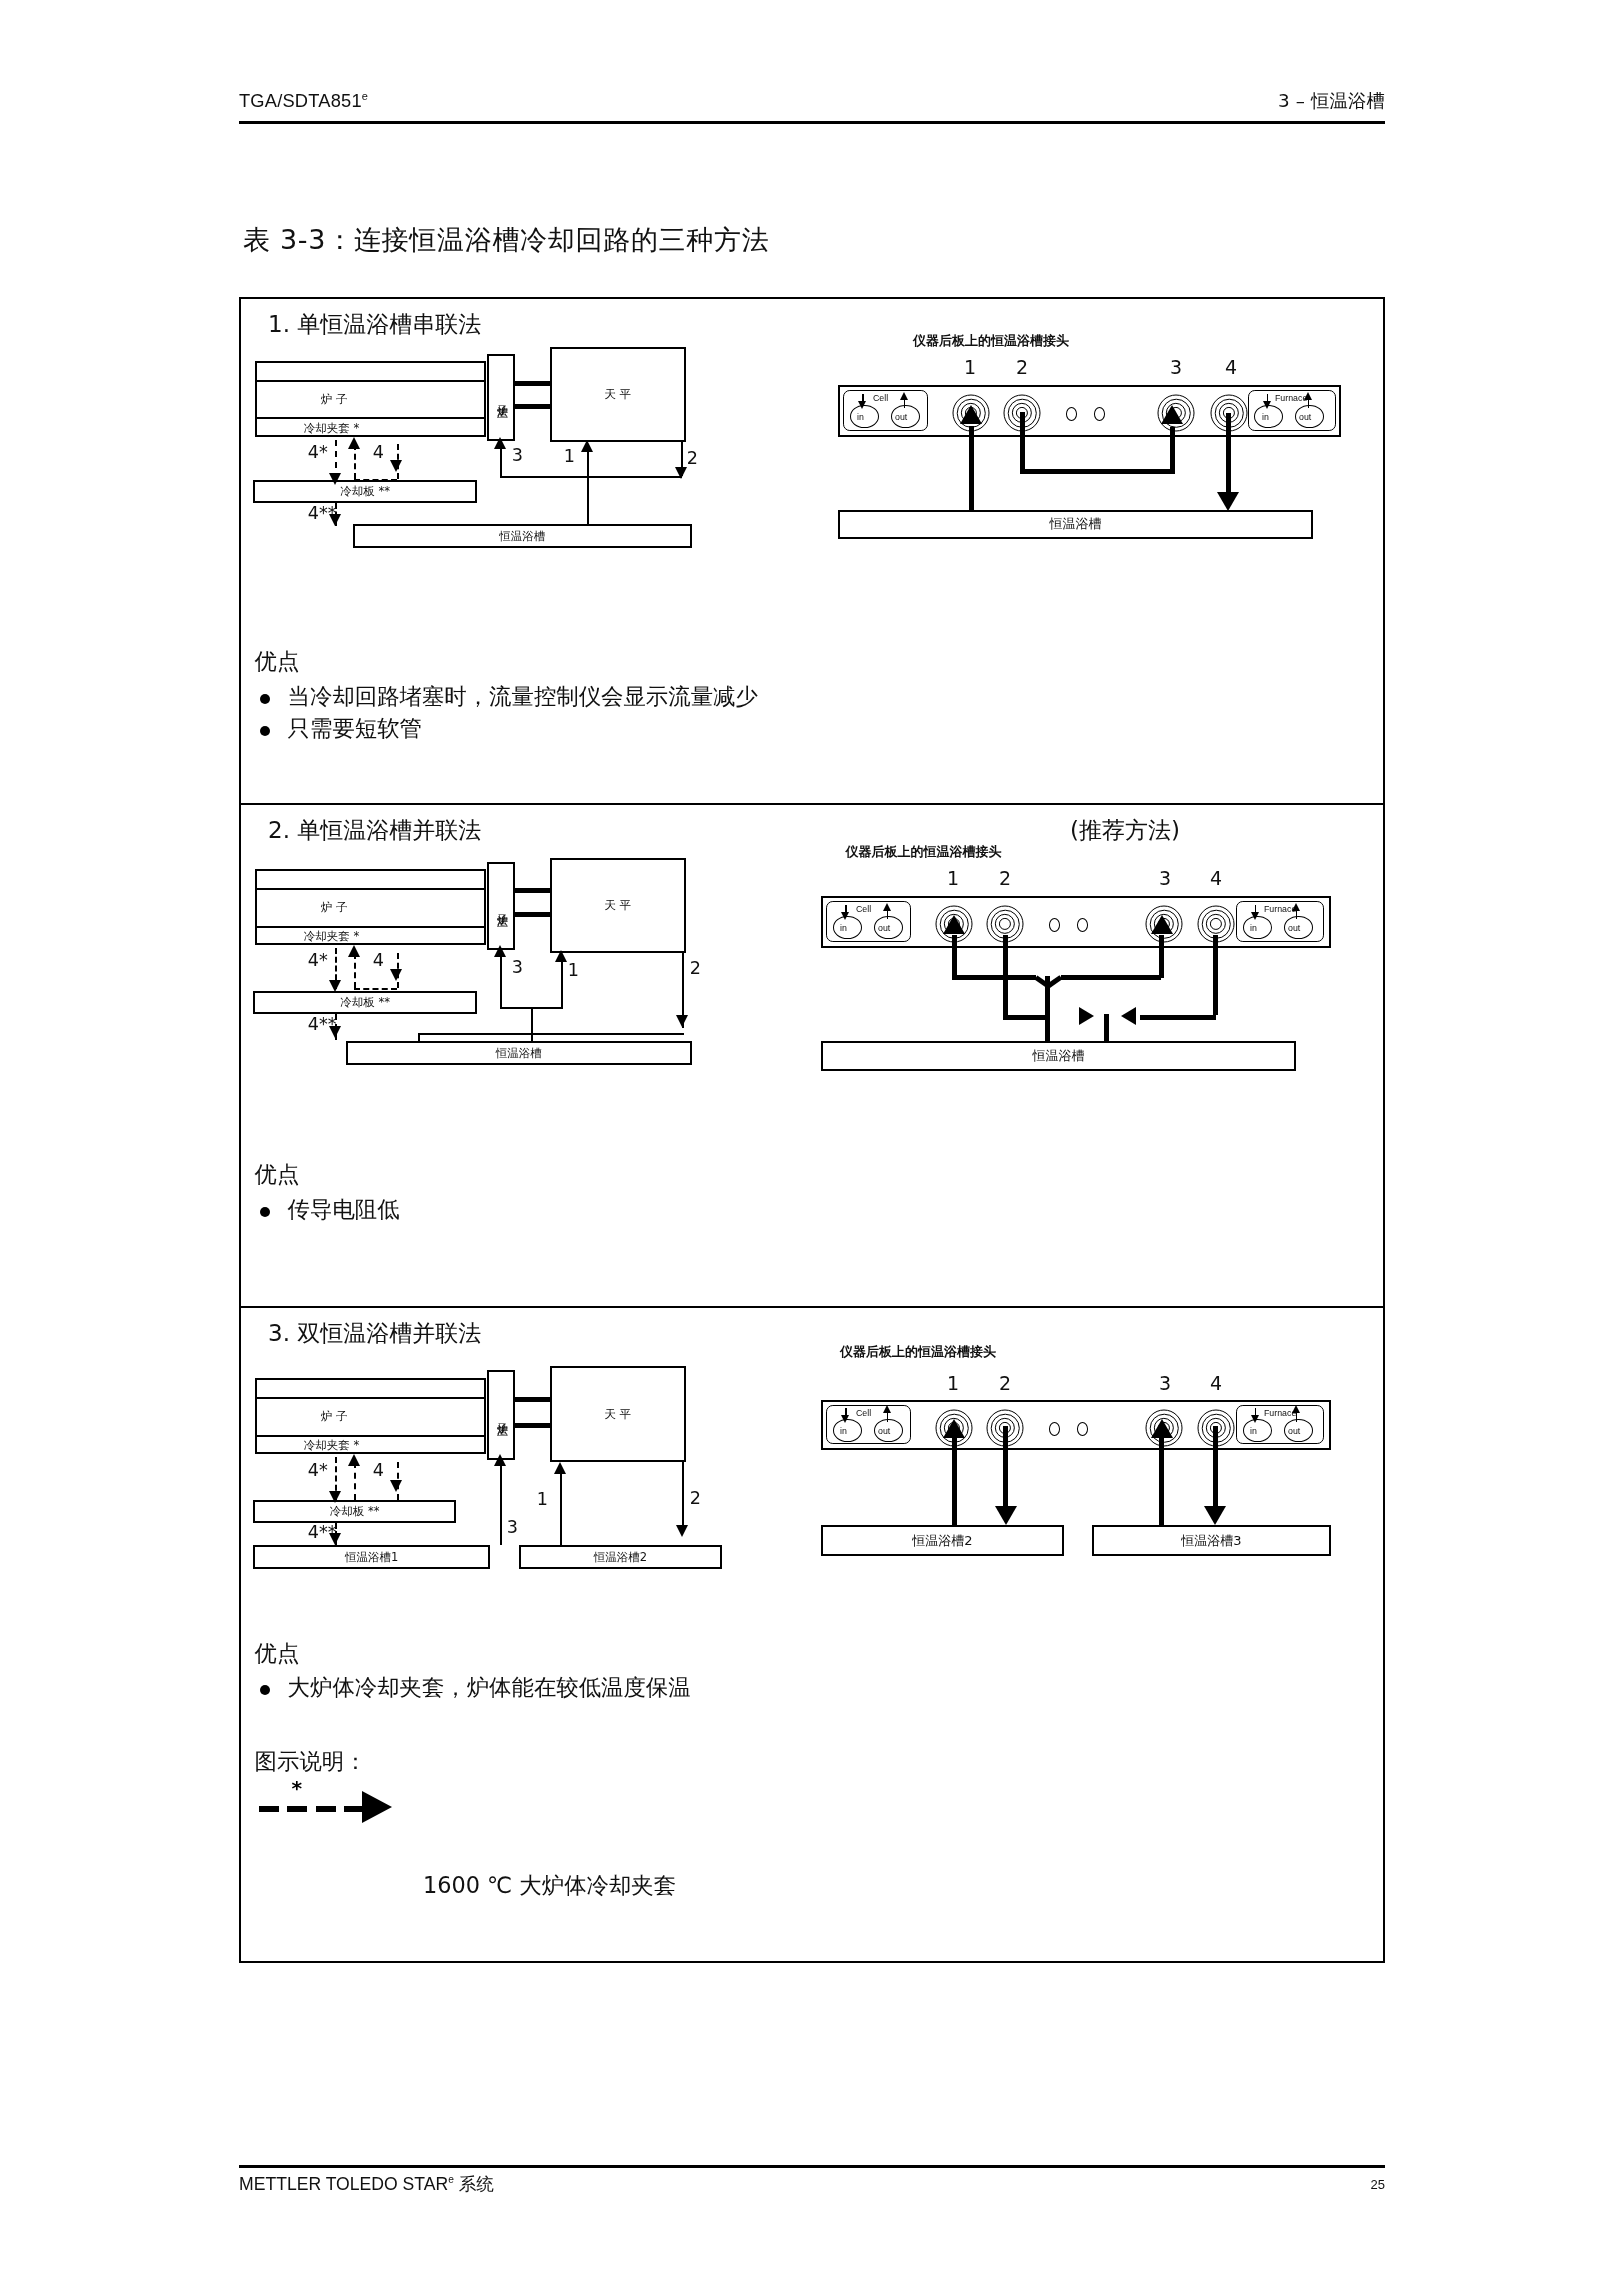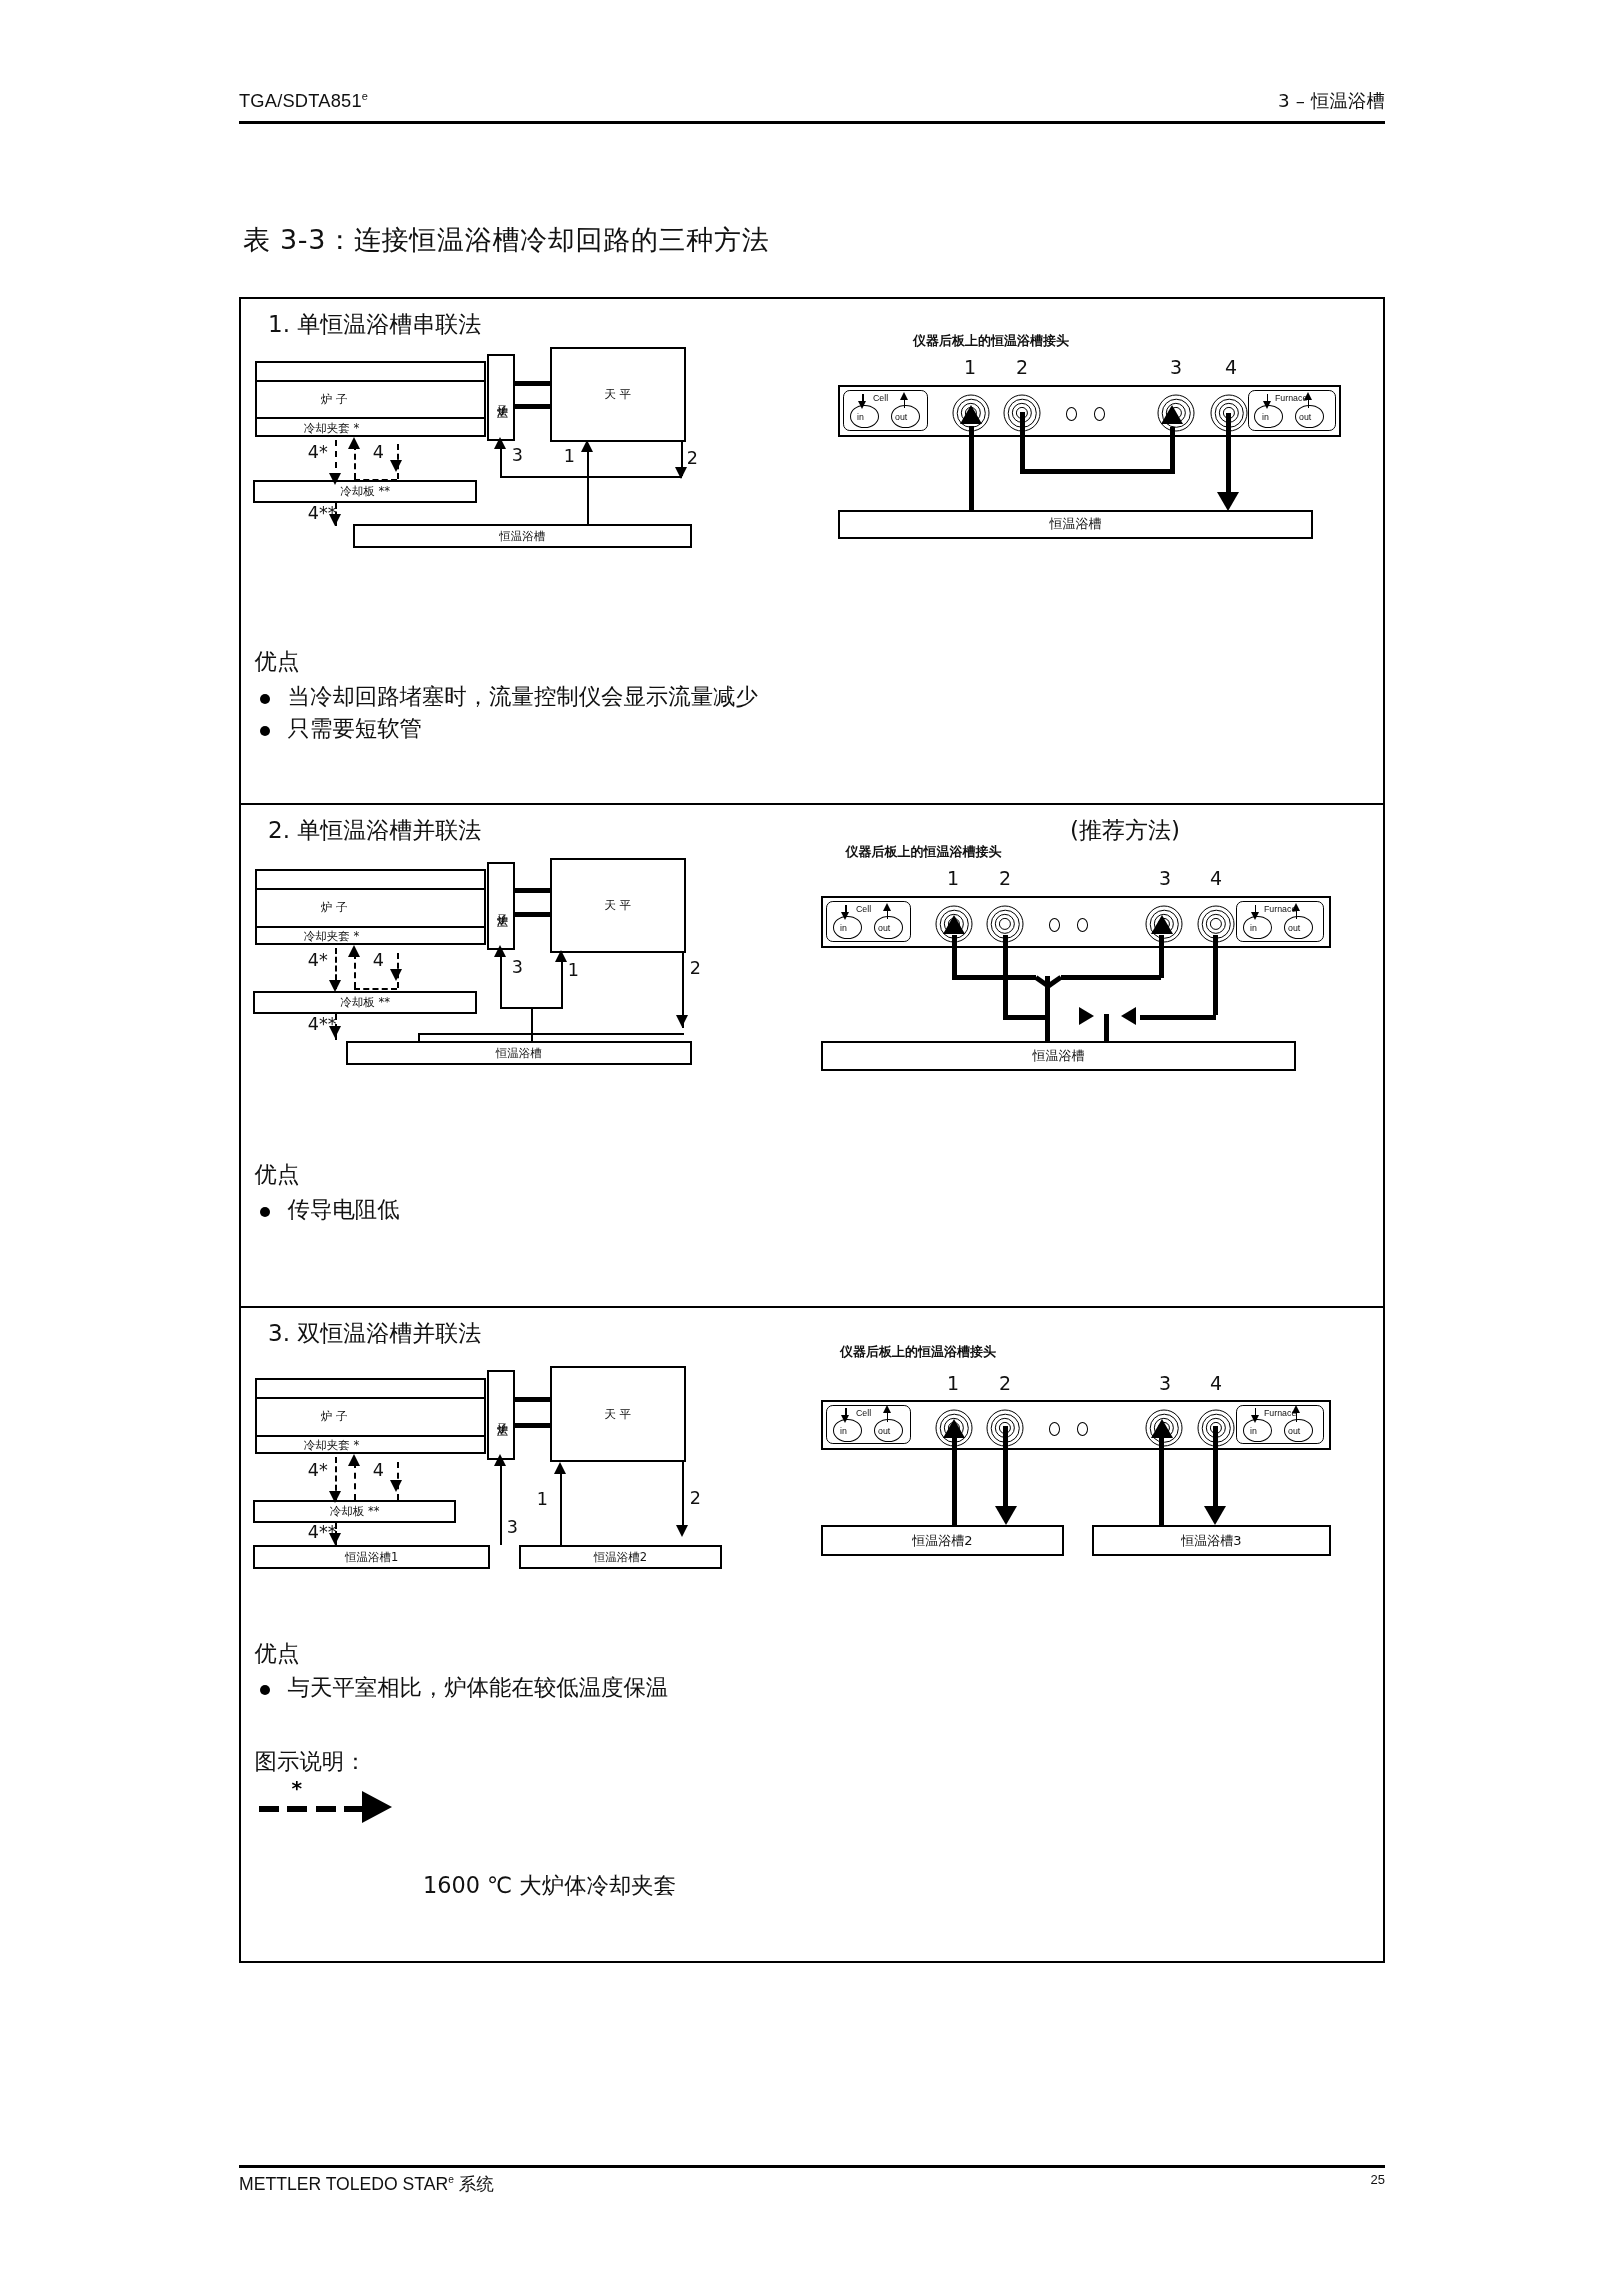--- a/index.html
+++ b/index.html
@@ -33,21 +33,21 @@
     background:#000;
   }
 
   
   .ftr-rule {
     position:absolute; left:239px; top:2165px; width:1146px; height:3.4px;
     background:#000;
   }
   .ftr {
     position:absolute; left:239px; top:2172px; width:1146px;
-    display:flex; justify-content:space-between; align-items:flex-start;
+    display:flex; justify-content:space-between; align-items:center;
     font-size:17.6px; color:#111;
   }
   .ftr-left sup{ font-size:10.2px; vertical-align: super;}
   .ftr-right{ font-size:13px; }
 
   
   .doc-title {
     position:absolute; left:243px; top:222px;
     font-size:27px; color:#111;
     font-family:"DejaVu Sans","Liberation Sans",sans-serif;
@@ -665,21 +665,21 @@
         <div class="dbox" style="left:0px; top:182px; width:243px; height:31px; font-size:13px;">
           <span>恒温浴槽2</span>
         </div>
         <div class="dbox" style="left:271px; top:182px; width:239px; height:31px; font-size:13px;">
           <span>恒温浴槽3</span>
         </div>
       </div>
 
       <div class="adv-title" style="left:13.6px; top:330px;">优点</div>
       <ul class="bullets" style="left:13.6px; top:363px;">
-        <li>与天平室相比，炉体能在较低温度保温</li>
+        <li>大炉体冷却夹套，炉体能在较低温度保温</li>
       </ul>
 
       <div class="legend-title" style="left:13.6px; top:438px;">图示说明：</div>
       <div class="leg-arrow" style="left:17.6px; top:483px; width:176px; height:41px;">
         <div class="leg-dash" style="left:0px; top:15px; width:20.3px;"></div>
         <div class="leg-dash" style="left:28.5px; top:15px; width:20.3px;"></div>
         <div class="leg-dash" style="left:57px; top:15px; width:20.3px;"></div>
         <div class="leg-dash" style="left:85px; top:15px; width:20.3px;"></div>
         <div class="leg-head" style="left:103px; top:0px;"></div>
         <div class="leg-star" style="left:33px; top:-15px;">*</div>

